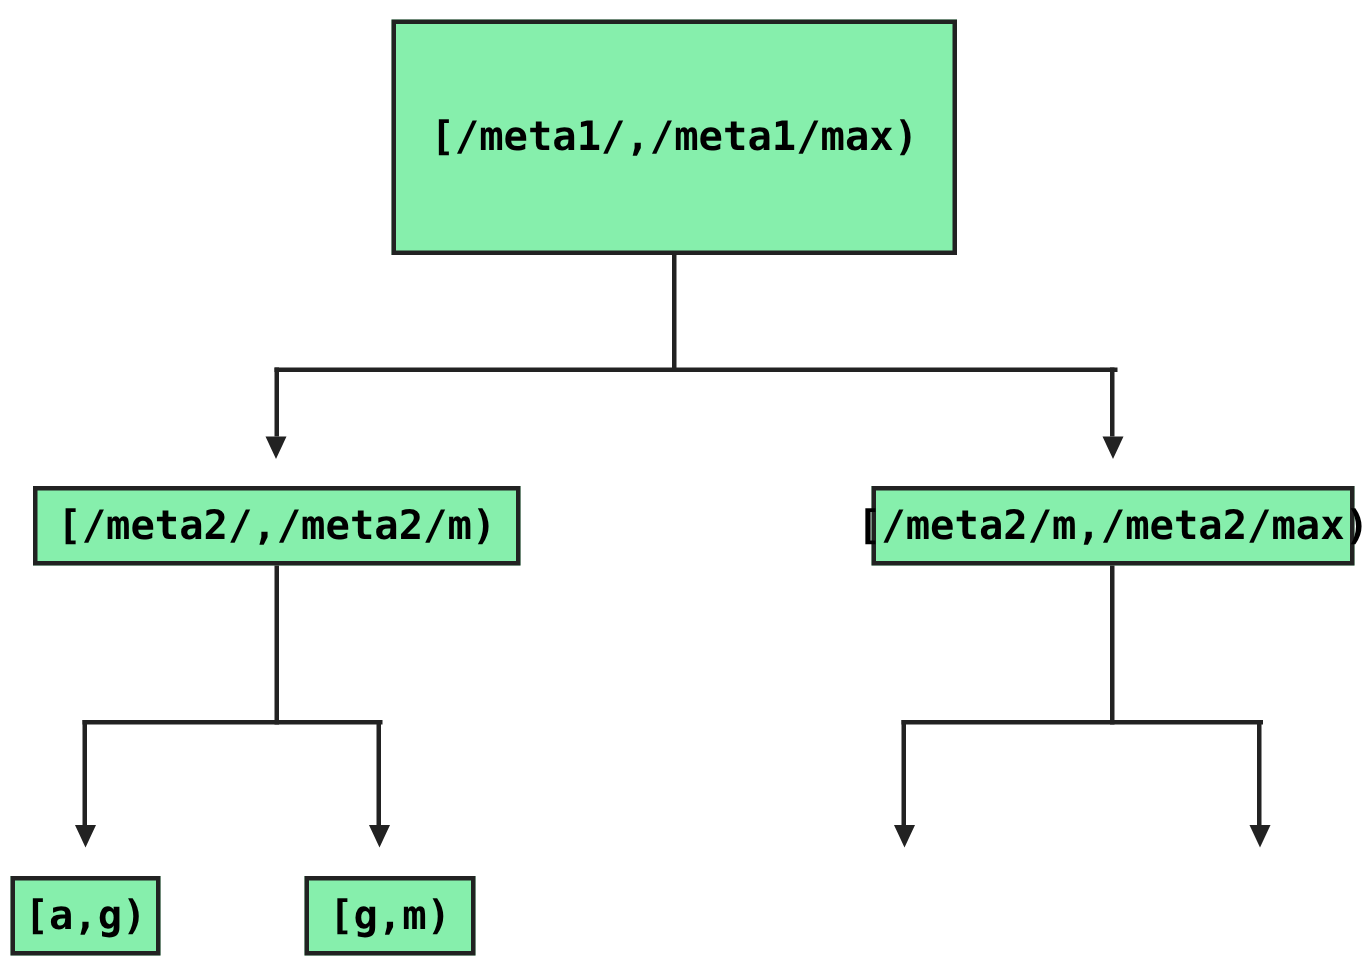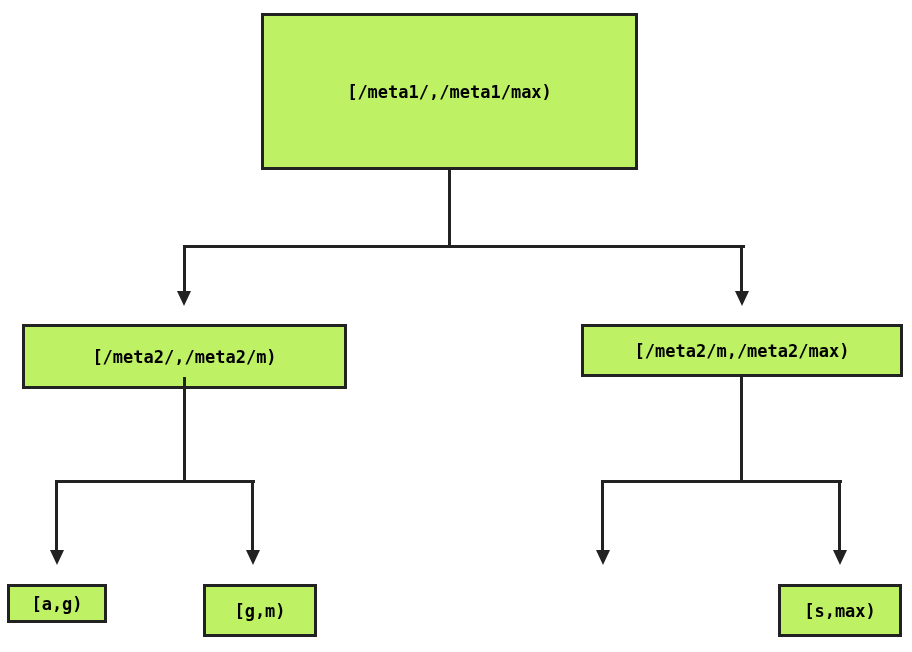--- a/index.html
+++ b/index.html
@@ -11,47 +11,47 @@
     position: relative;
     width: 912px;
     height: 652px;
     background: #ffffff;
     overflow: hidden;
   }
   .node {
     position: absolute;
     box-sizing: border-box;
     border: 3px solid #222222;
-    background: #bef264;
+    background: #86efac;
     display: flex;
     align-items: center;
     justify-content: center;
     font-weight: bold;
-    font-size: 17px;
+    font-size: 27px;
     color: #000000;
     white-space: nowrap;
   }
   .line {
     position: absolute;
     background: #222222;
   }
   .arrow-down {
     position: absolute;
     width: 0;
     height: 0;
     border-left: 7px solid transparent;
     border-right: 7px solid transparent;
     border-top: 15px solid #222222;
   }
 
   
   .n-root  { left: 261px; top: 13px;  width: 377px; height: 157px; }
-  .n-left  { left: 22px;  top: 324px; width: 325px; height: 65px; }
+  .n-left  { left: 22px;  top: 324px; width: 325px; height: 53px; }
   .n-right { left: 581px; top: 324px; width: 322px; height: 53px; }
-  .n-leaf1 { left: 7px;   top: 584px; width: 100px; height: 39px; align-items: center; }
+  .n-leaf1 { left: 7px;   top: 584px; width: 100px; height: 53px; align-items: center; }
   .n-leaf2 { left: 203px; top: 584px; width: 114px; height: 53px; }
   .n-leaf3 { left: 553px; top: 584px; width: 100px; height: 53px; }
   .n-leaf4 { left: 778px; top: 584px; width: 124px; height: 53px; }
 
   
   .c1-stem   { left: 448px; top: 170px; width: 3px;   height: 78px; }
   .c1-bar    { left: 183px; top: 245px; width: 562px; height: 3px; }
   .c1-dropL  { left: 183px; top: 245px; width: 3px;   height: 46px; }
   .c1-dropR  { left: 740px; top: 245px; width: 3px;   height: 46px; }
   .c1-arrL   { left: 177px; top: 291px; }
@@ -92,23 +92,20 @@
 
   <div class="node n-leaf1">
     <span>[a,g)</span>
   </div>
 
   <div class="node n-leaf2">
     <span>[g,m)</span>
   </div>
 
 
-  <div class="node n-leaf4">
-    <span>[s,max)</span>
-  </div>
 
   <div class="line c1-stem"></div>
   <div class="line c1-bar"></div>
   <div class="line c1-dropL"></div>
   <div class="line c1-dropR"></div>
   <div class="arrow-down c1-arrL"></div>
   <div class="arrow-down c1-arrR"></div>
 
   <div class="line c2l-stem"></div>
   <div class="line c2l-bar"></div>

